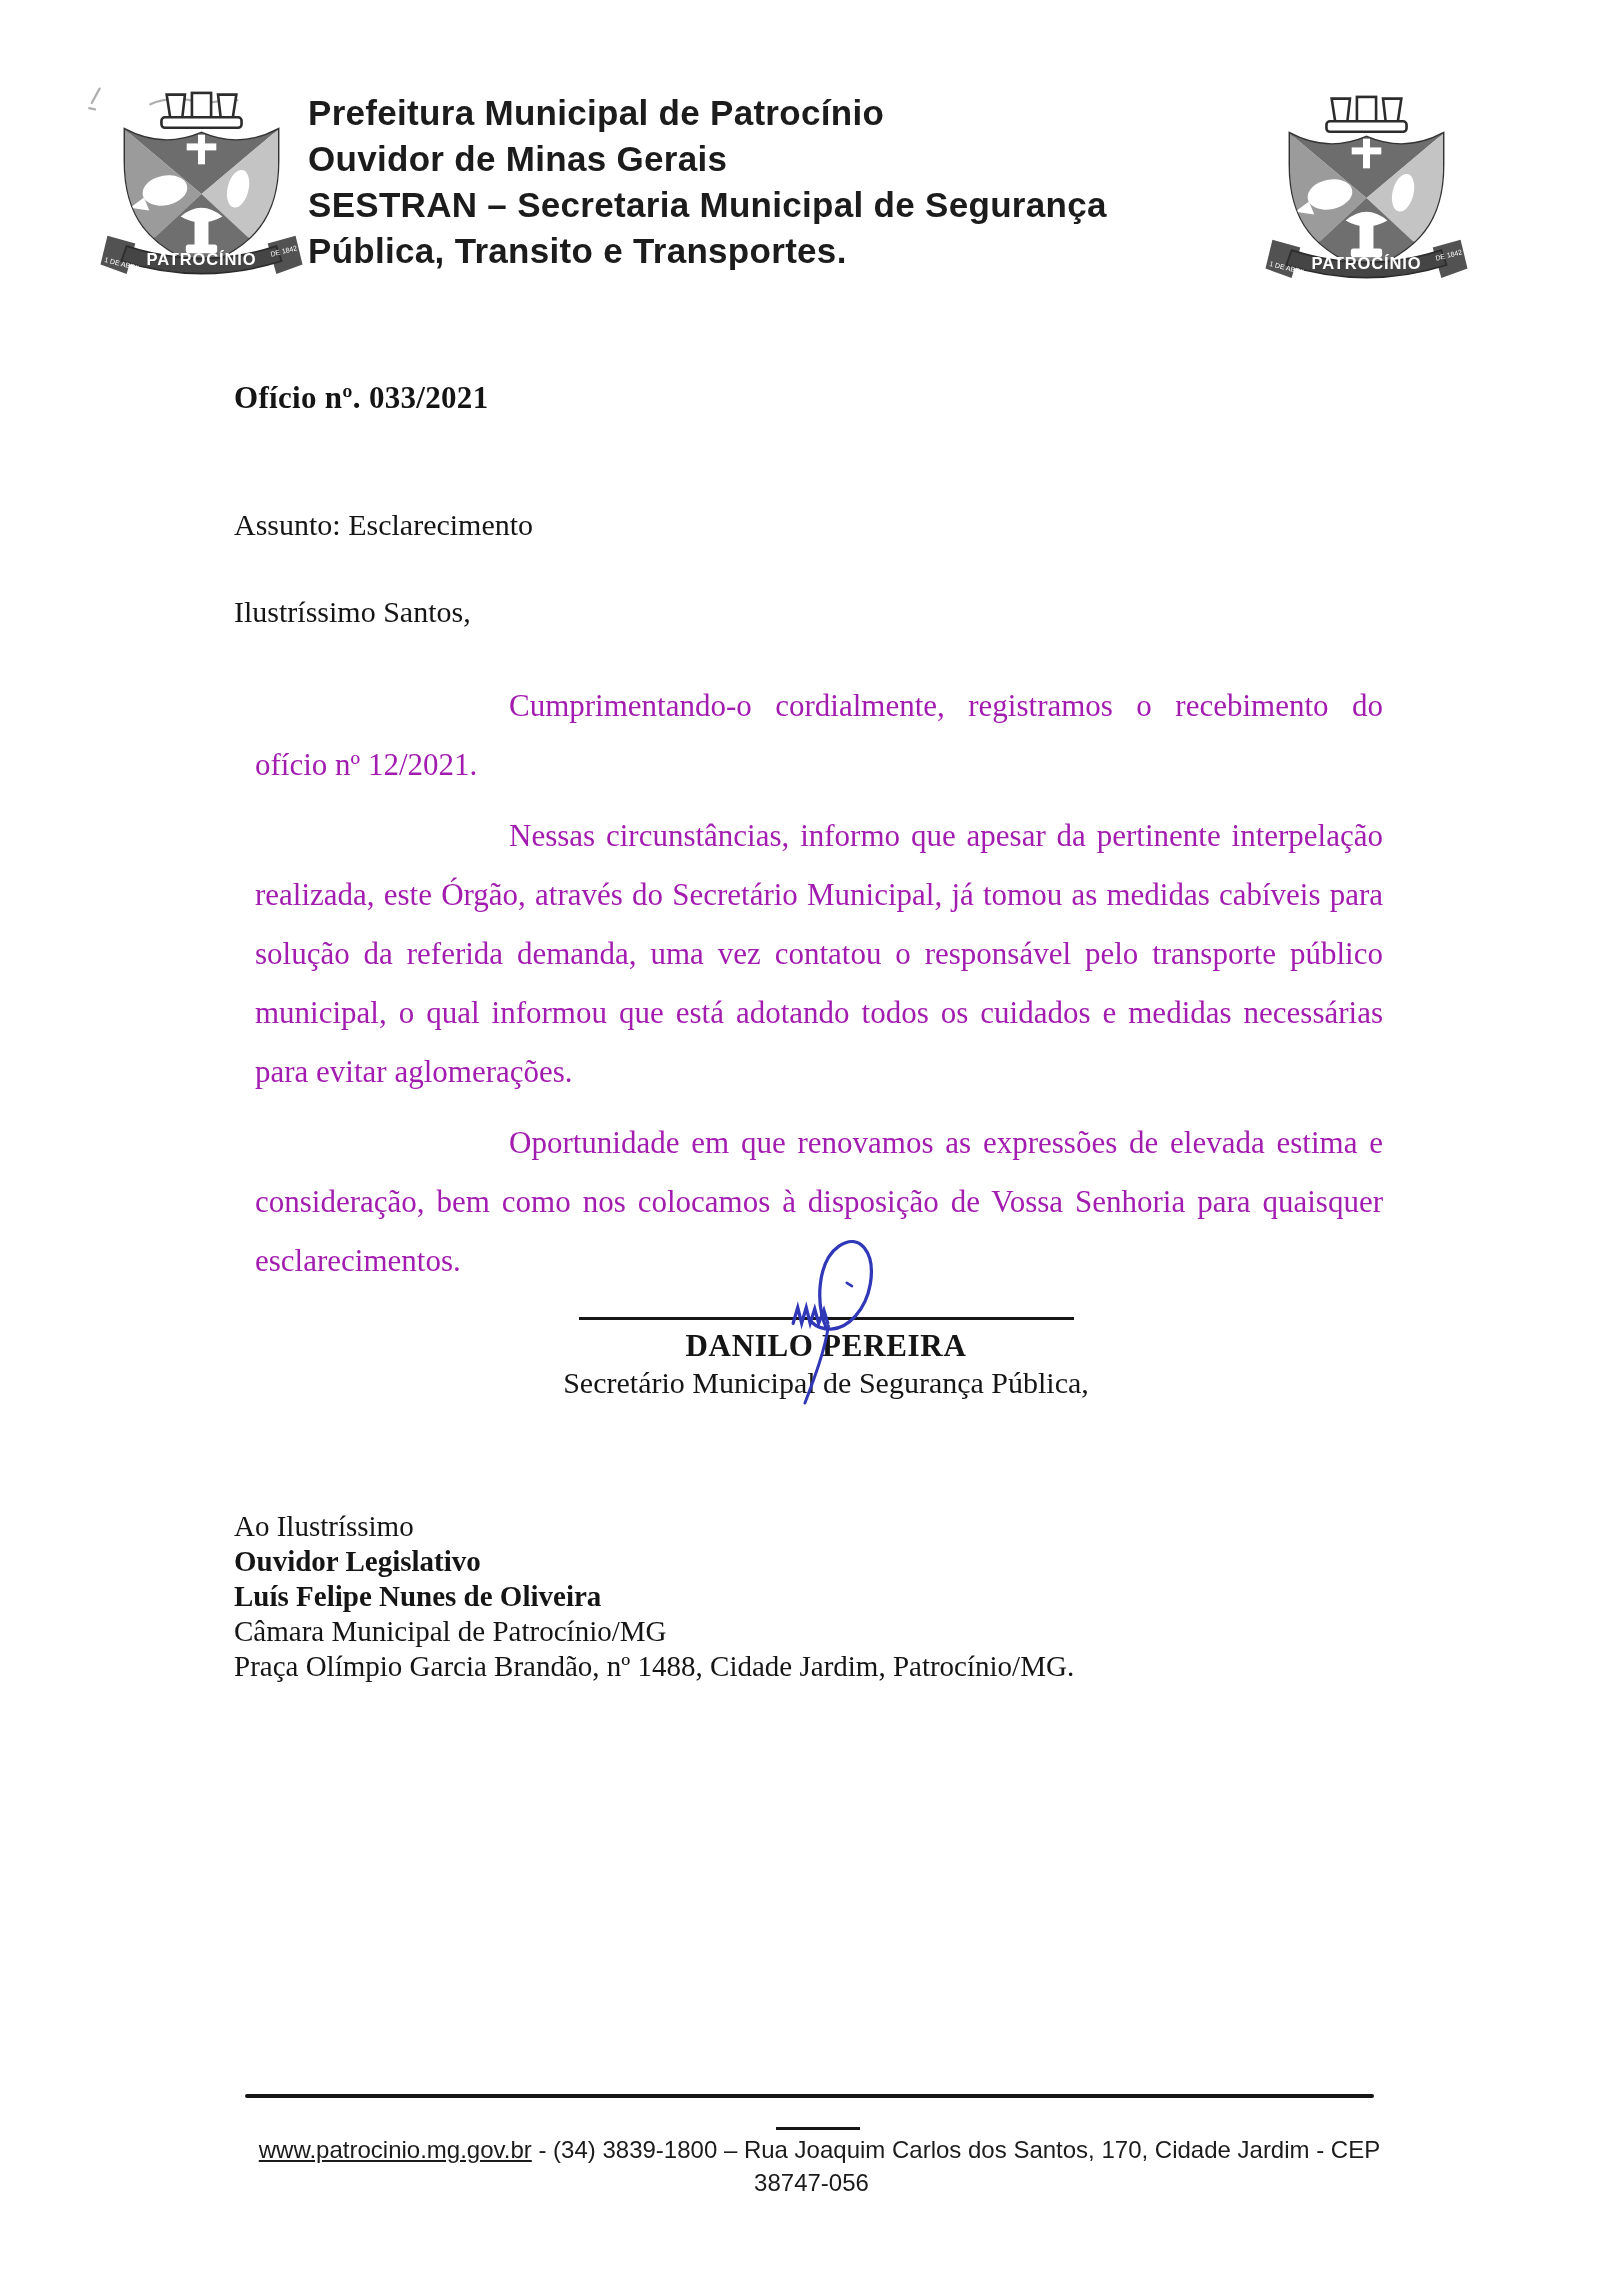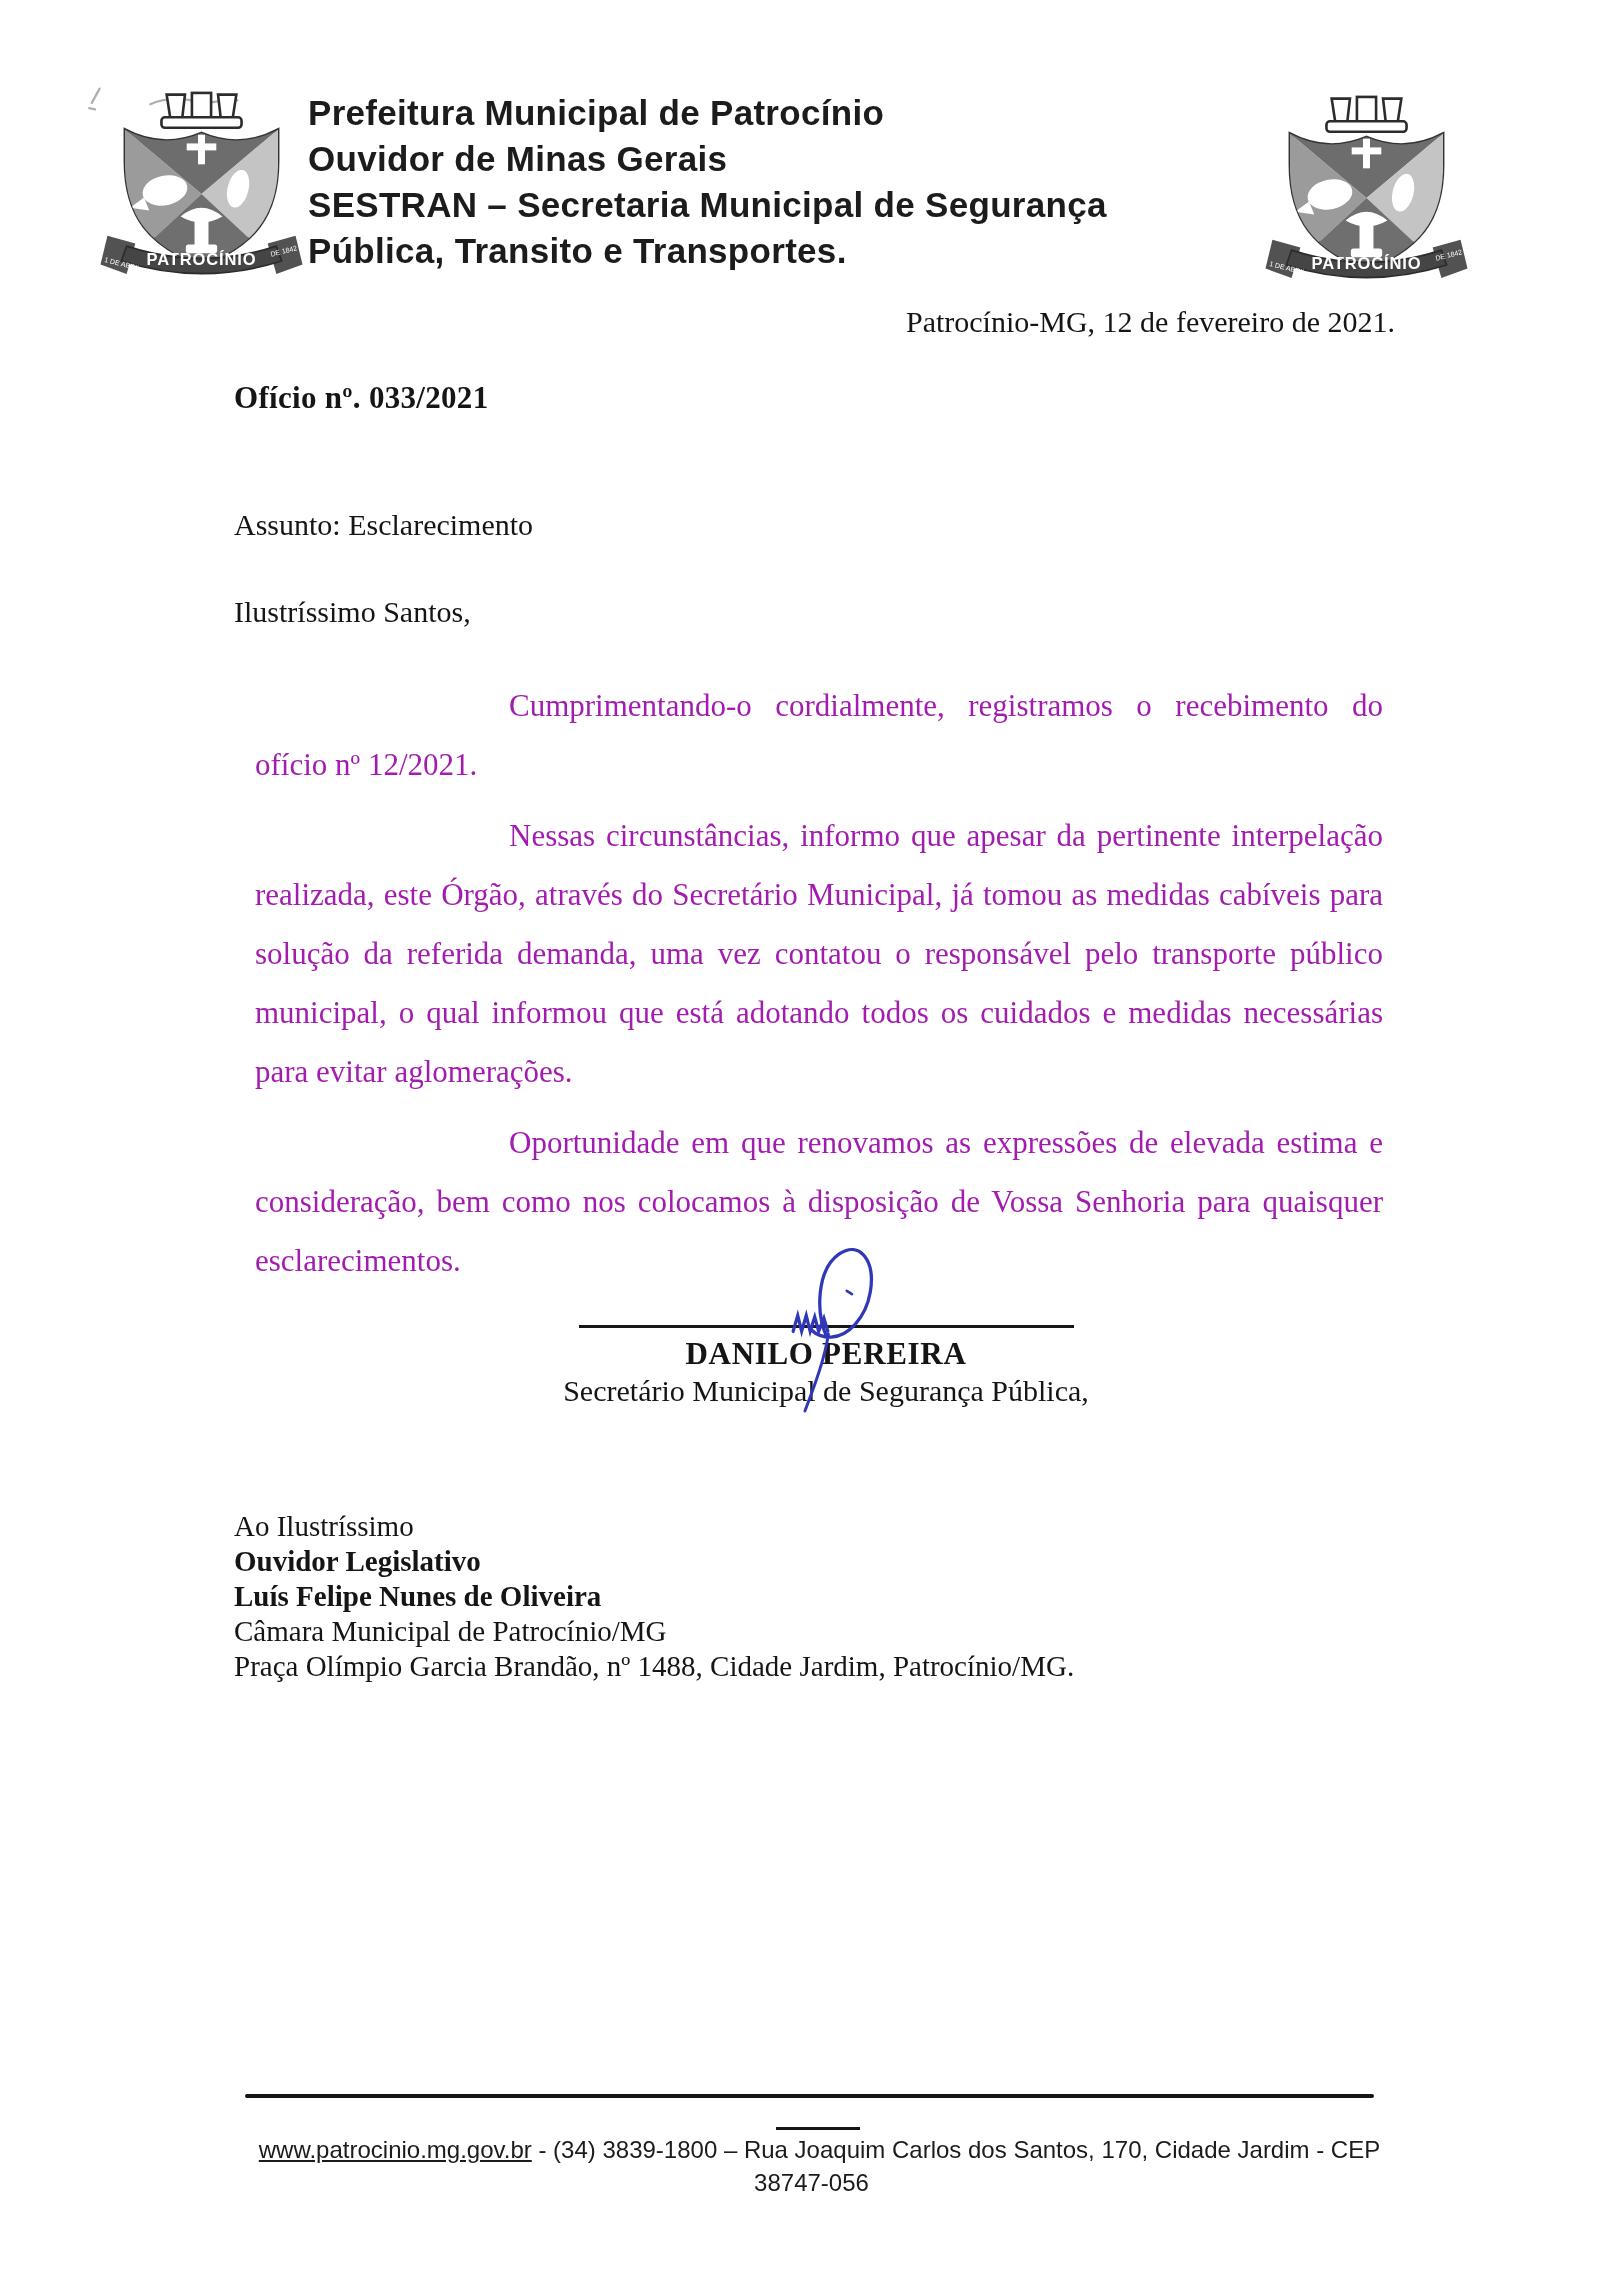--- a/index.html
+++ b/index.html
@@ -19,21 +19,21 @@
     font-family:"Liberation Sans",sans-serif;font-weight:bold;
     font-size:35px;line-height:46px;color:#1c1c1c;letter-spacing:0.3px;
   }
   .date-line{position:absolute;right:228px;top:305px;font-size:30px;}
   .oficio{position:absolute;left:234px;top:380px;font-size:31px;font-weight:bold;letter-spacing:0.3px;}
   .subject{position:absolute;left:234px;top:508px;font-size:30px;}
   .salutation{position:absolute;left:234px;top:595px;font-size:30px;}
   .body-text{position:absolute;left:243px;top:664px;width:1152px;}
   .body-text p{margin:12px;text-align:justify;text-indent:254px;font-size:31px;line-height:59px;color:#a21caf;}
   
-  .sig-block{position:absolute;left:350px;top:1317px;width:952px;text-align:center;margin-top:8px;}
+  .sig-block{position:absolute;left:350px;top:1317px;width:952px;text-align:center;}
   .sig-ink{position:absolute;left:400px;top:-84px;width:170px;height:178px;pointer-events:none;}
   .sig-line{width:495px;margin:0 auto;border-top:3.3px solid #161616;}
   .sig-name{margin-top:7.9px;font-size:31px;font-weight:bold;letter-spacing:0.7px;}
   .sig-role{font-size:30px;line-height:37px;}
   
   .recipient{position:absolute;left:234px;top:1509px;font-size:29px;line-height:35px;}
   .recipient .bold{font-weight:bold;}
   
   .footer-rule{position:absolute;left:245px;top:2094px;width:1129px;height:3.9px;background:#161616;border-radius:2px;}
   .footer-dash{position:absolute;left:776px;top:2127px;width:84px;height:3.3px;background:#161616;}
@@ -125,21 +125,20 @@
       </g>
       <path d="M12 174 L44 183 L34 218 L4 207 Z" fill="#525252"></path>
       <path d="M228 174 L196 183 L206 218 L236 207 Z" fill="#525252"></path>
       <path d="M34 186 Q120 214 206 186 L212 203 Q120 232 28 203 Z" fill="#454545" stroke="#2c2c2c" stroke-width="2"></path>
       <text x="120" y="208" text-anchor="middle" font-size="19" font-weight="bold" fill="#ffffff" letter-spacing="1">PATROCÍNIO</text>
       <text x="8" y="204" font-size="8" fill="#ffffff" transform="rotate(14 8 204)">1 DE ABRIL</text>
       <text x="200" y="198" font-size="8" fill="#ffffff" transform="rotate(-14 200 198)">DE 1842</text>
     </svg>
   </header>
 
-  <div class="date-line">Patrocínio-MG, 12 de fevereiro de 2021.</div>
 
   <div class="oficio">Ofício nº. 033/2021</div>
 
   <div class="subject">Assunto: Esclarecimento</div>
 
   <div class="salutation">Ilustríssimo Santos,</div>
 
   <div class="body-text">
     <p>Cumprimentando-o cordialmente, registramos o recebimento do ofício nº 12/2021.</p>
     <p>Nessas circunstâncias, informo que apesar da pertinente interpelação realizada, este Órgão, através do Secretário Municipal, já tomou as medidas cabíveis para solução da referida demanda, uma vez contatou o responsável pelo transporte público municipal, o qual informou que está adotando todos os cuidados e medidas necessárias para evitar aglomerações.</p>

